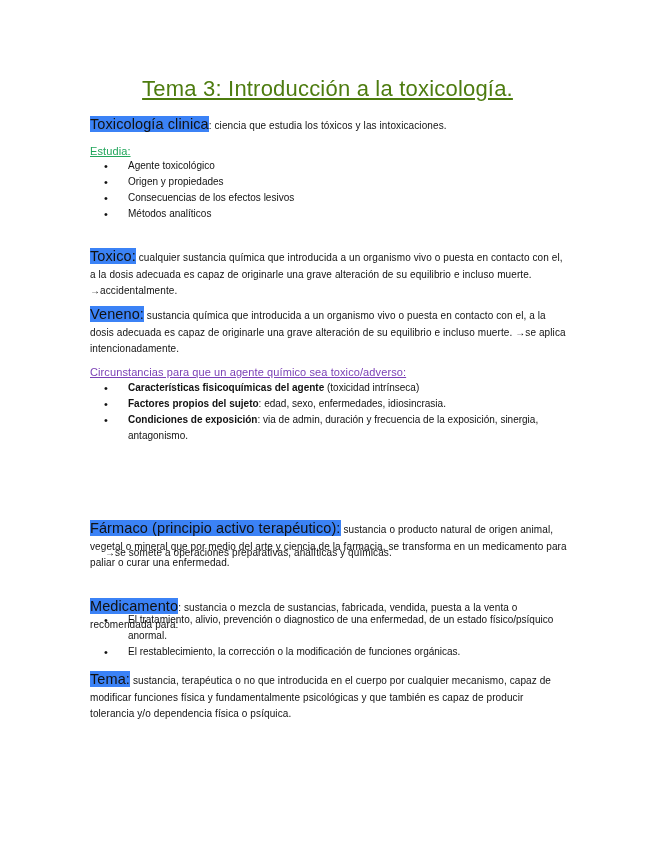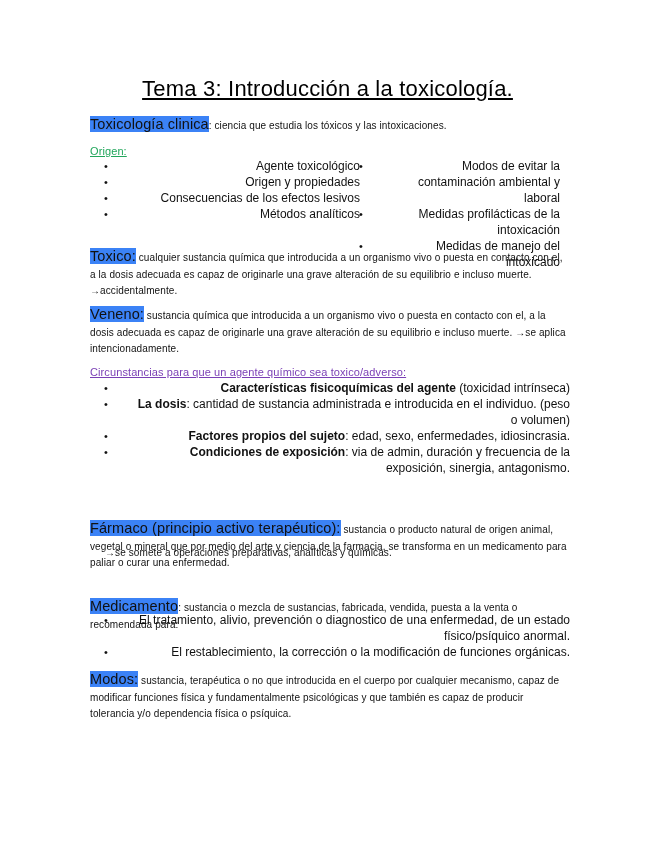--- a/index.html
+++ b/index.html
@@ -1,86 +1,80 @@
 <!DOCTYPE html>
 <html><head>
 <meta charset="utf-8">
 <style>
   html, body { margin:0; padding:0; background:#fff; }
   body { width:655px; height:848px; position:relative; overflow:hidden;
          font-family:"Liberation Sans", sans-serif; color:#111; }
   .page { position:absolute; left:0; top:0; width:655px; height:848px; }
   .title { position:absolute; top:76px; left:0; width:655px; text-align:center;
-           font-size:22px; text-decoration:underline; color:#000000; letter-spacing:0.2px; }
+           font-size:22px; text-decoration:underline; color:#4d7c0f; letter-spacing:0.2px; }
   .para { position:absolute; left:90px; width:480px; font-size:10px; line-height:16.5px; letter-spacing:0.1px; }
   .hl { background:#3b82f6; font-size:14.5px; line-height:16px; }
   .subhead-green { color:#21a65b; text-decoration:underline; font-size:11px; }
   .subhead-purple { color:#7a3fb5; text-decoration:underline; font-size:11px; }
   ul { list-style:none; margin:0; padding:0; }
-  li { position:relative; padding-left:38px; font-size:12px; line-height:16px;text-align:right; }
+  li { position:relative; padding-left:38px; font-size:10px; line-height:16px; }
   li::before { content:"\2022"; position:absolute; left:14px; top:0; font-size:11px; }
   .col { position:absolute; }
   b { font-weight:bold; }
   .indent { padding-left:15px; }
 </style>
 </head>
 <body>
 
 <div class="page">
 
   <div class="title">Tema 3: Introducción a la toxicología.</div>
 
   <div class="para" style="top:116px;">
     <span class="hl">Toxicología clinica</span><span>: ciencia que estudia los tóxicos y las intoxicaciones.</span>
   </div>
 
   <div class="para" style="top:143px;">
-    <span class="subhead-green">Origen:</span>
+    <span class="subhead-green">Estudia:</span>
   </div>
 
   <ul class="col" style="left:90px; top:158px; width:270px;">
     <li>Agente toxicológico</li>
     <li>Origen y propiedades</li>
     <li>Consecuencias de los efectos lesivos</li>
     <li>Métodos analíticos</li>
-  </ul>
-  <ul class="col" style="left:345px; top:158px; width:215px;">
-    <li>Modos de evitar la contaminación ambiental y laboral</li>
-    <li>Medidas profilácticas de la intoxicación</li>
-    <li>Medidas de manejo del intoxicado</li>
   </ul>
 
   <div class="para" style="top:248px;">
     <span class="hl">Toxico:</span><span> cualquier sustancia química que introducida a un organismo vivo o puesta en contacto con el, a la dosis adecuada es capaz de originarle una grave alteración de su equilibrio e incluso muerte.  →accidentalmente.</span>
   </div>
 
   <div class="para" style="top:306px;">
     <span class="hl">Veneno:</span><span> sustancia química que introducida a un organismo vivo o puesta en contacto con el, a la dosis adecuada es capaz de originarle una grave alteración de su equilibrio e incluso muerte. →se aplica intencionadamente.</span>
   </div>
 
   <div class="para" style="top:364px;">
     <span class="subhead-purple">Circunstancias para que un agente químico sea toxico/adverso:</span>
   </div>
   <ul class="col" style="left:90px; top:380px; width:480px;">
     <li><b>Características fisicoquímicas del agente</b><span> (toxicidad intrínseca)</span></li>
-    <li><b>La dosis</b><span>: cantidad de sustancia administrada e introducida en el individuo. (peso o volumen)</span></li>
     <li><b>Factores propios del sujeto</b><span>: edad, sexo, enfermedades, idiosincrasia.</span></li>
     <li><b>Condiciones de exposición</b><span>: via de admin, duración y frecuencia de la exposición, sinergia, antagonismo.</span></li>
   </ul>
 
   <div class="para" style="top:508px;margin-top:12px;">
     <span class="hl">Fármaco (principio activo terapéutico):</span><span> sustancia o producto natural de origen animal, vegetal o mineral que por medio del arte y ciencia de la farmacia, se transforma en un medicamento para paliar o curar una enfermedad.</span>
   </div>
   <div class="para indent" style="top:545px;">→se somete a operaciones preparativas, analíticas y químicas.</div>
 
   <div class="para" style="top:598px;">
     <span class="hl">Medicamento</span><span>: sustancia o mezcla de sustancias, fabricada, vendida, puesta a la venta o recomendada para:</span>
   </div>
   <ul class="col" style="left:90px; top:612px; width:480px;">
     <li>El tratamiento, alivio, prevención o diagnostico de una enfermedad, de un estado físico/psíquico anormal.</li>
     <li>El restablecimiento, la corrección o la modificación de funciones orgánicas.</li>
   </ul>
 
   <div class="para" style="top:671px;">
-    <span class="hl">Modos:</span><span> sustancia, terapéutica o no que introducida en el cuerpo por cualquier mecanismo, capaz de modificar funciones física y fundamentalmente psicológicas y que también es capaz de producir tolerancia y/o dependencia física o psíquica.</span>
+    <span class="hl">Tema:</span><span> sustancia, terapéutica o no que introducida en el cuerpo por cualquier mecanismo, capaz de modificar funciones física y fundamentalmente psicológicas y que también es capaz de producir tolerancia y/o dependencia física o psíquica.</span>
   </div>
 
 </div>
 
 </body></html>

